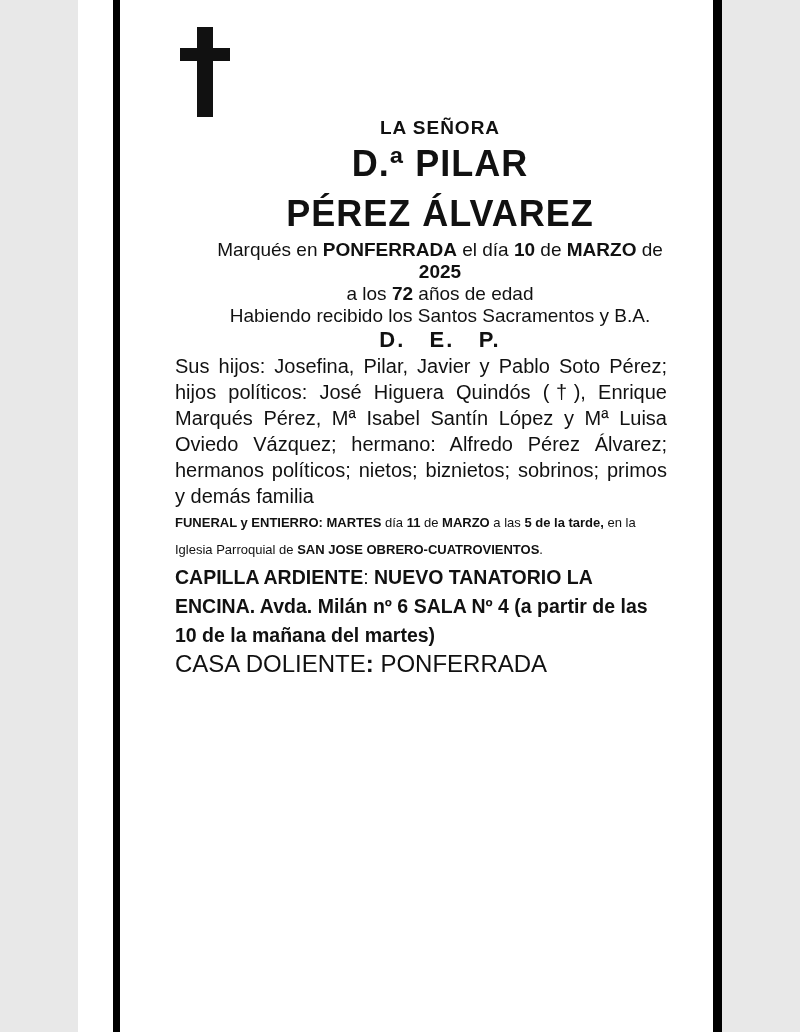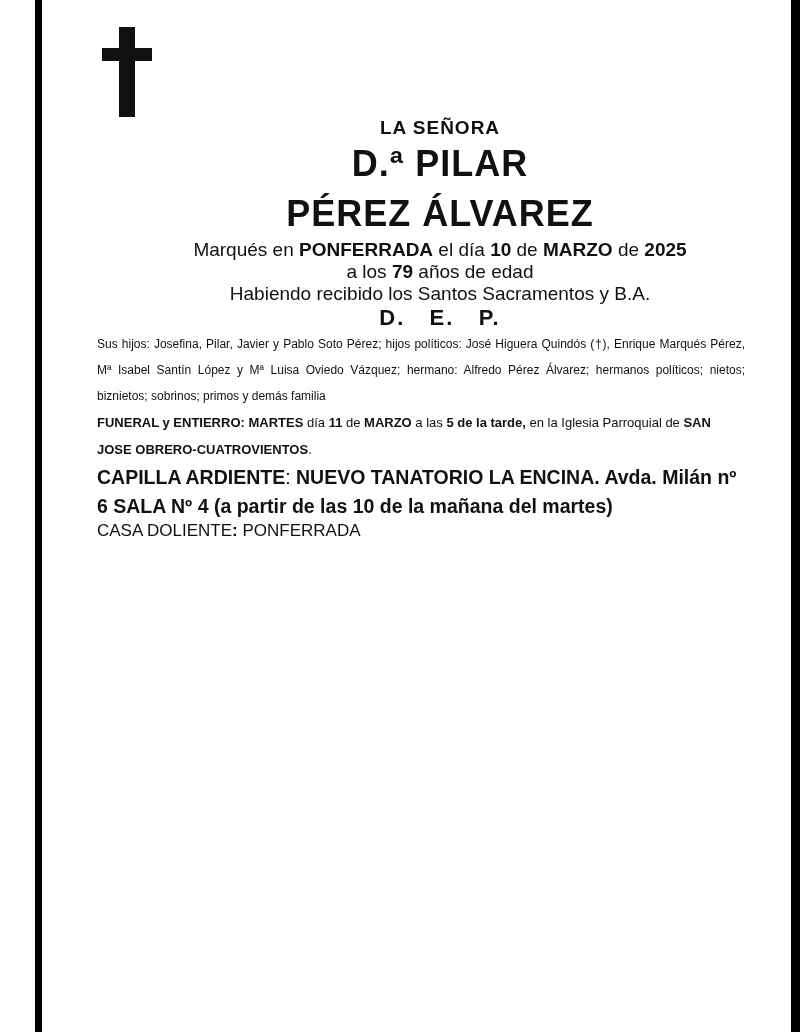--- a/index.html
+++ b/index.html
@@ -1,18 +1,18 @@
 <!DOCTYPE html>
 <html lang="es"><head>
 <meta charset="utf-8">
 <style>
   html, body { margin: 0; padding: 0; background: #e8e8e8; }
   .page {
     position: relative;
-    width: 800px;
+    width: 644px;
     height: 1032px;
     background: #ffffff;
     font-family: "Liberation Sans", sans-serif;
     color: #111111;
     overflow: hidden;
     margin: 0 auto;
   }
   .rule { position: absolute; top: 0; bottom: 0; background: #000000; }
   .rule-left  { left: 35px; width: 7px; }
   .rule-right { right: 0; width: 9px; }
@@ -24,28 +24,28 @@
   .content p, .content h1, .content h2 { margin: 0; padding: 0; }
   .cross-wrap { margin: 27px 0 0 5px; width: 50px; height: 90px; }
   .centered-group { text-align: center; padding-left: 38px; }
   .honorific { margin-top: 32px; font-size: 19px; font-weight: bold; letter-spacing: 1px; }
   .name { margin-top: 10px; font-size: 36px; font-weight: bold; line-height: 50px; letter-spacing: 1px; }
   .widow { margin-top: 16px; font-size: 18px; font-weight: bold; }
   .fallecio { margin-top: 26px; font-size: 19px; }
   .age { margin-top: 16px; font-size: 19px; }
   .sacraments { margin-top: 28px; font-size: 19px; }
   .dep { margin-top: 24px; font-size: 22px; font-weight: bold; letter-spacing: 2px; }
-  .family { margin-top: 16px; font-size: 12px; line-height: 26px; text-align: justify; }
+  .family { margin-top: 16px; font-size: 20px; line-height: 26px; text-align: justify; }
   .prayer {
     margin-top: 36px; font-size: 17px; font-weight: bold; font-style: italic;
     text-align: right; line-height: 22px; white-space: pre-line;
   }
   .funeral { margin-top: 38px; font-size: 13px; line-height: 27px; }
   .capilla { margin-top: 24px; font-size: 19.5px; line-height: 29px; font-weight: normal; }
-  .casa { margin-top: 20px; font-size: 17px; }
+  .casa { margin-top: 20px; font-size: 24px; }
 </style>
 </head>
 <body>
 
 <div class="page">
   <div class="rule rule-left"></div>
   <div class="rule rule-right"></div>
 
   <div class="content">
 
@@ -53,21 +53,21 @@
       <svg width="50" height="90" viewBox="0 0 50 90" xmlns="http://www.w3.org/2000/svg" aria-hidden="true">
         <rect x="17" y="0" width="16" height="90" fill="#111111"></rect>
         <rect x="0" y="21" width="50" height="13" fill="#111111"></rect>
       </svg>
     </div>
 
     <div class="centered-group">
       <p class="honorific">LA SEÑORA</p>
       <h1 class="name"><span>D.ª PILAR</span><br><span>PÉREZ ÁLVAREZ</span></h1>
       <p class="fallecio"><span>Marqués en </span><span style="font-weight: bold;">PONFERRADA</span><span> el día </span><span style="font-weight: bold;">10</span><span> de </span><span style="font-weight: bold;">MARZO</span><span> de </span><span style="font-weight: bold;">2025</span></p>
-      <p class="age"><span>a los </span><span style="font-weight: bold;">79</span><span> años de edad</span></p>
+      <p class="age"><span>a los </span><span style="font-weight: bold;">72</span><span> años de edad</span></p>
       <p class="sacraments">Habiendo recibido los Santos Sacramentos y B.A.</p>
       <p class="dep">D.&nbsp;&nbsp;&nbsp;E.&nbsp;&nbsp;&nbsp;P.</p>
     </div>
 
     <p class="family">Sus hijos: Josefina, Pilar, Javier y Pablo Soto Pérez; hijos políticos: José Higuera Quindós (†), Enrique Marqués Pérez, Mª Isabel Santín López y Mª Luisa Oviedo Vázquez; hermano: Alfredo Pérez Álvarez; hermanos políticos; nietos; biznietos; sobrinos; primos y demás familia</p>
 
 
     <p class="funeral"><span style="font-weight: bold;">FUNERAL y ENTIERRO: MARTES</span><span> día </span><span style="font-weight: bold;">11</span><span> de </span><span style="font-weight: bold;">MARZO</span><span> a las </span><span style="font-weight: bold;">5 de la tarde,</span><span> en la Iglesia Parroquial de </span><span style="font-weight: bold;">SAN JOSE OBRERO-CUATROVIENTOS</span><span>.</span></p>
 
     <p class="capilla"><span style="font-weight: bold;">CAPILLA ARDIENTE</span><span>: </span><span style="font-weight: bold;">NUEVO TANATORIO LA ENCINA. Avda. Milán nº 6 SALA Nº 4 (a partir de las 10 de la mañana del martes)</span></p>

